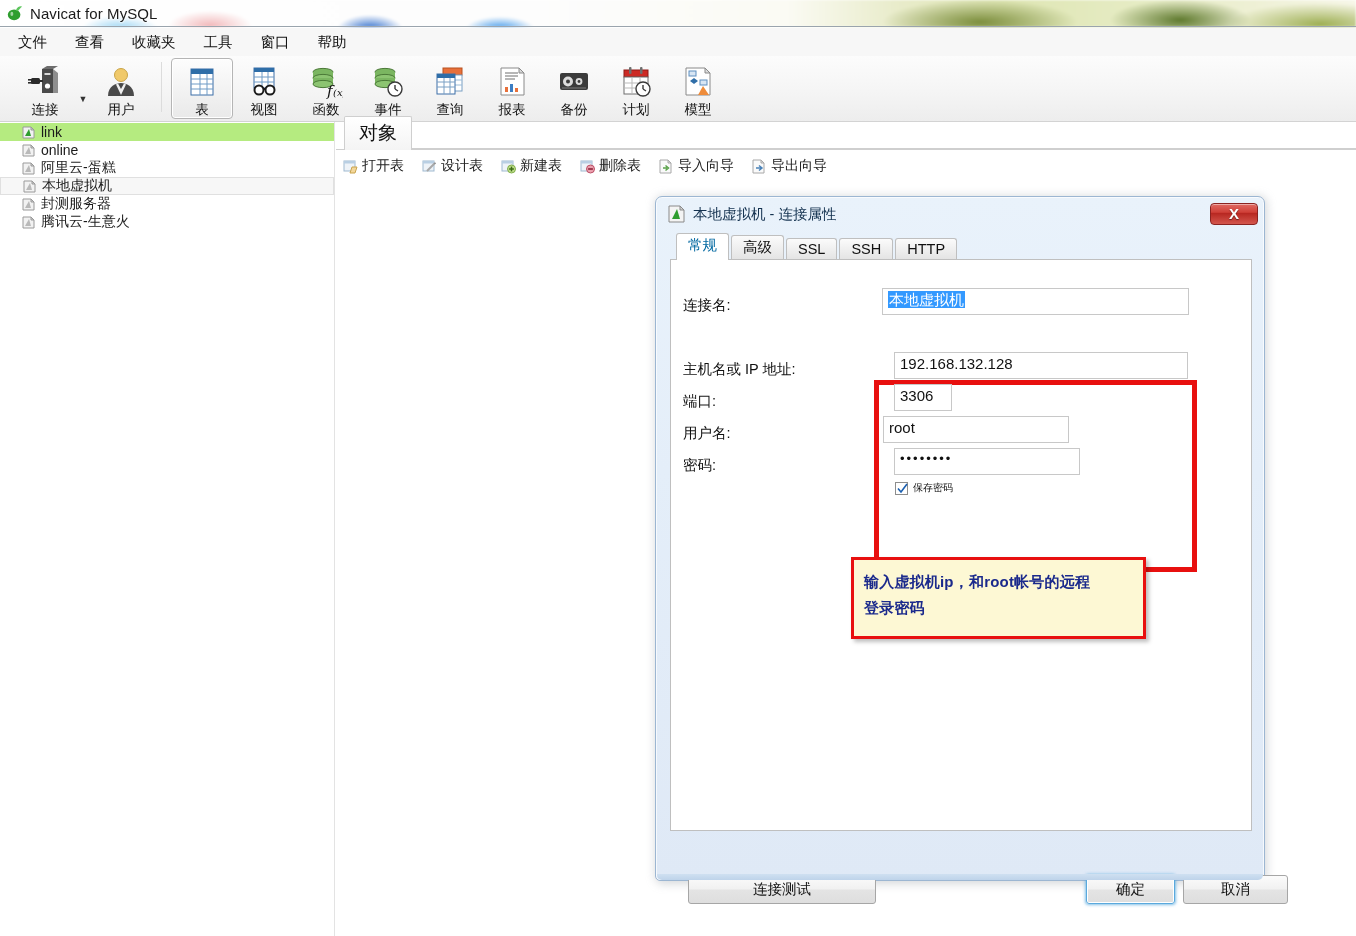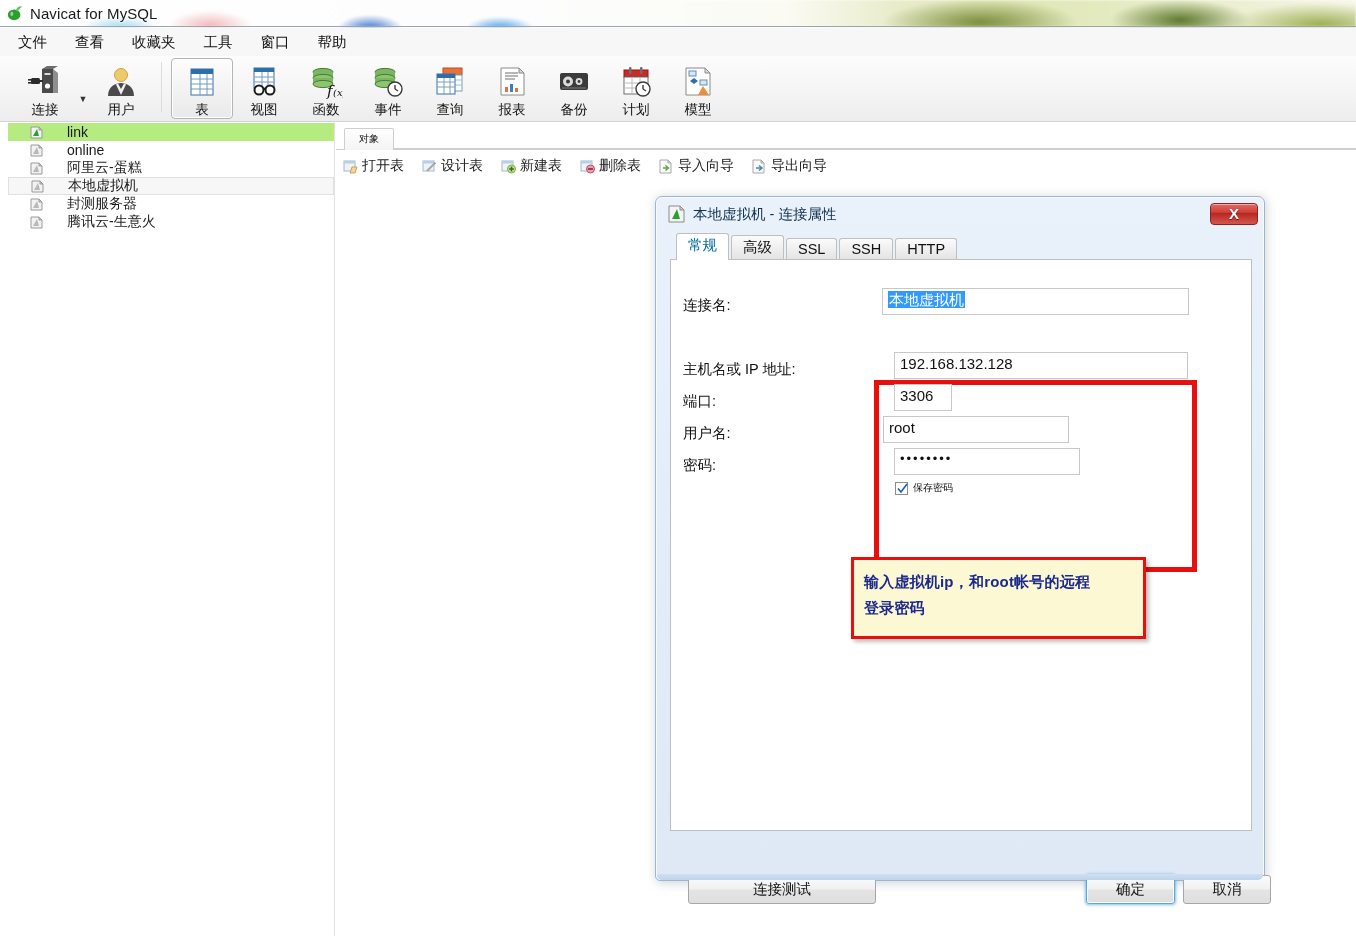--- a/index.html
+++ b/index.html
@@ -74,35 +74,35 @@
     font-size: 9px; color:#333; text-align:center;
   }
 
   
   .sidebar {
     position: absolute; left: 0; top: 122px; width: 335px; height: 814px;
     background: #ffffff; border-right: 1px solid #e3e3e3;
     padding-top: 1px;
   }
   .tree-item {
-    height: 18px; display: flex; align-items: center; gap: 24px;
-    padding-left: 22px; font-size: 14px; color: #1a1a1a; cursor: default; margin-left: 8px;
+    height: 18px; display: flex; align-items: center; gap: 6px;
+    padding-left: 22px; font-size: 14px; color: #1a1a1a; cursor: default;
   }
   .tree-item.sel { background: #b5eb80; }
   .tree-item.focus { background: #f7f7f7; border: 1px solid #e0e0e0; height: 18px; }
   .conn-ico { width: 13px; height: 13px; flex: none; }
 
   
   .objpane { position: absolute; left: 336px; top: 122px; width: 1020px; height: 814px; background:#fff; }
   .objtabs {
     height: 28px; display: flex; align-items: flex-end;
     border-bottom: 1px solid #cfcfcf; padding-left: 8px; background:#fff;
   }
   .objtab {
-    font-size: 10px; color:#111; padding: 3px 14px 4px 14px;
+    font-size: 19px; color:#111; padding: 3px 14px 4px 14px;
     border: 1px solid #cfcfcf; border-bottom: none;
     background: linear-gradient(to bottom,#ffffff,#f4f4f4);
     border-radius: 2px 2px 0 0; position: relative; top:1px;margin-top:28px;
   }
   .objtabs-filler { flex: 1; border-bottom: 1px solid #cfcfcf; }
   .objbar {
     height: 32px; display: flex; align-items: center; gap: 4px;
     background: #fff;
   }
   .objbar-btn { display:flex; align-items:center; gap:4px; padding: 2px 7px; cursor: default; border-radius:3px;}
@@ -587,21 +587,21 @@
             </svg>
           </span>
           <span class="chk-label">保存密码</span>
         </div>
 
       </div>
 
       <div class="dlg-footer">
         <div class="btn" style="left:4px; top:0px; width:188px;">连接测试</div>
         <div class="btn primary" style="left:402px; top:0px; width:89px;">确定</div>
-        <div class="btn" style="left:499px; top:0px; width:88px;">取消</div>
+        <div class="btn" style="left:499px; top:0px; width:105px;">取消</div>
       </div>
     </div>
 
     <div class="dlg-bottom-bar"></div>
   </div>
 
   <div class="notebox">
     <div class="notetext">输入虚拟机ip，和root帐号的远程</div>
     <div class="notetext">登录密码</div>
   </div>

